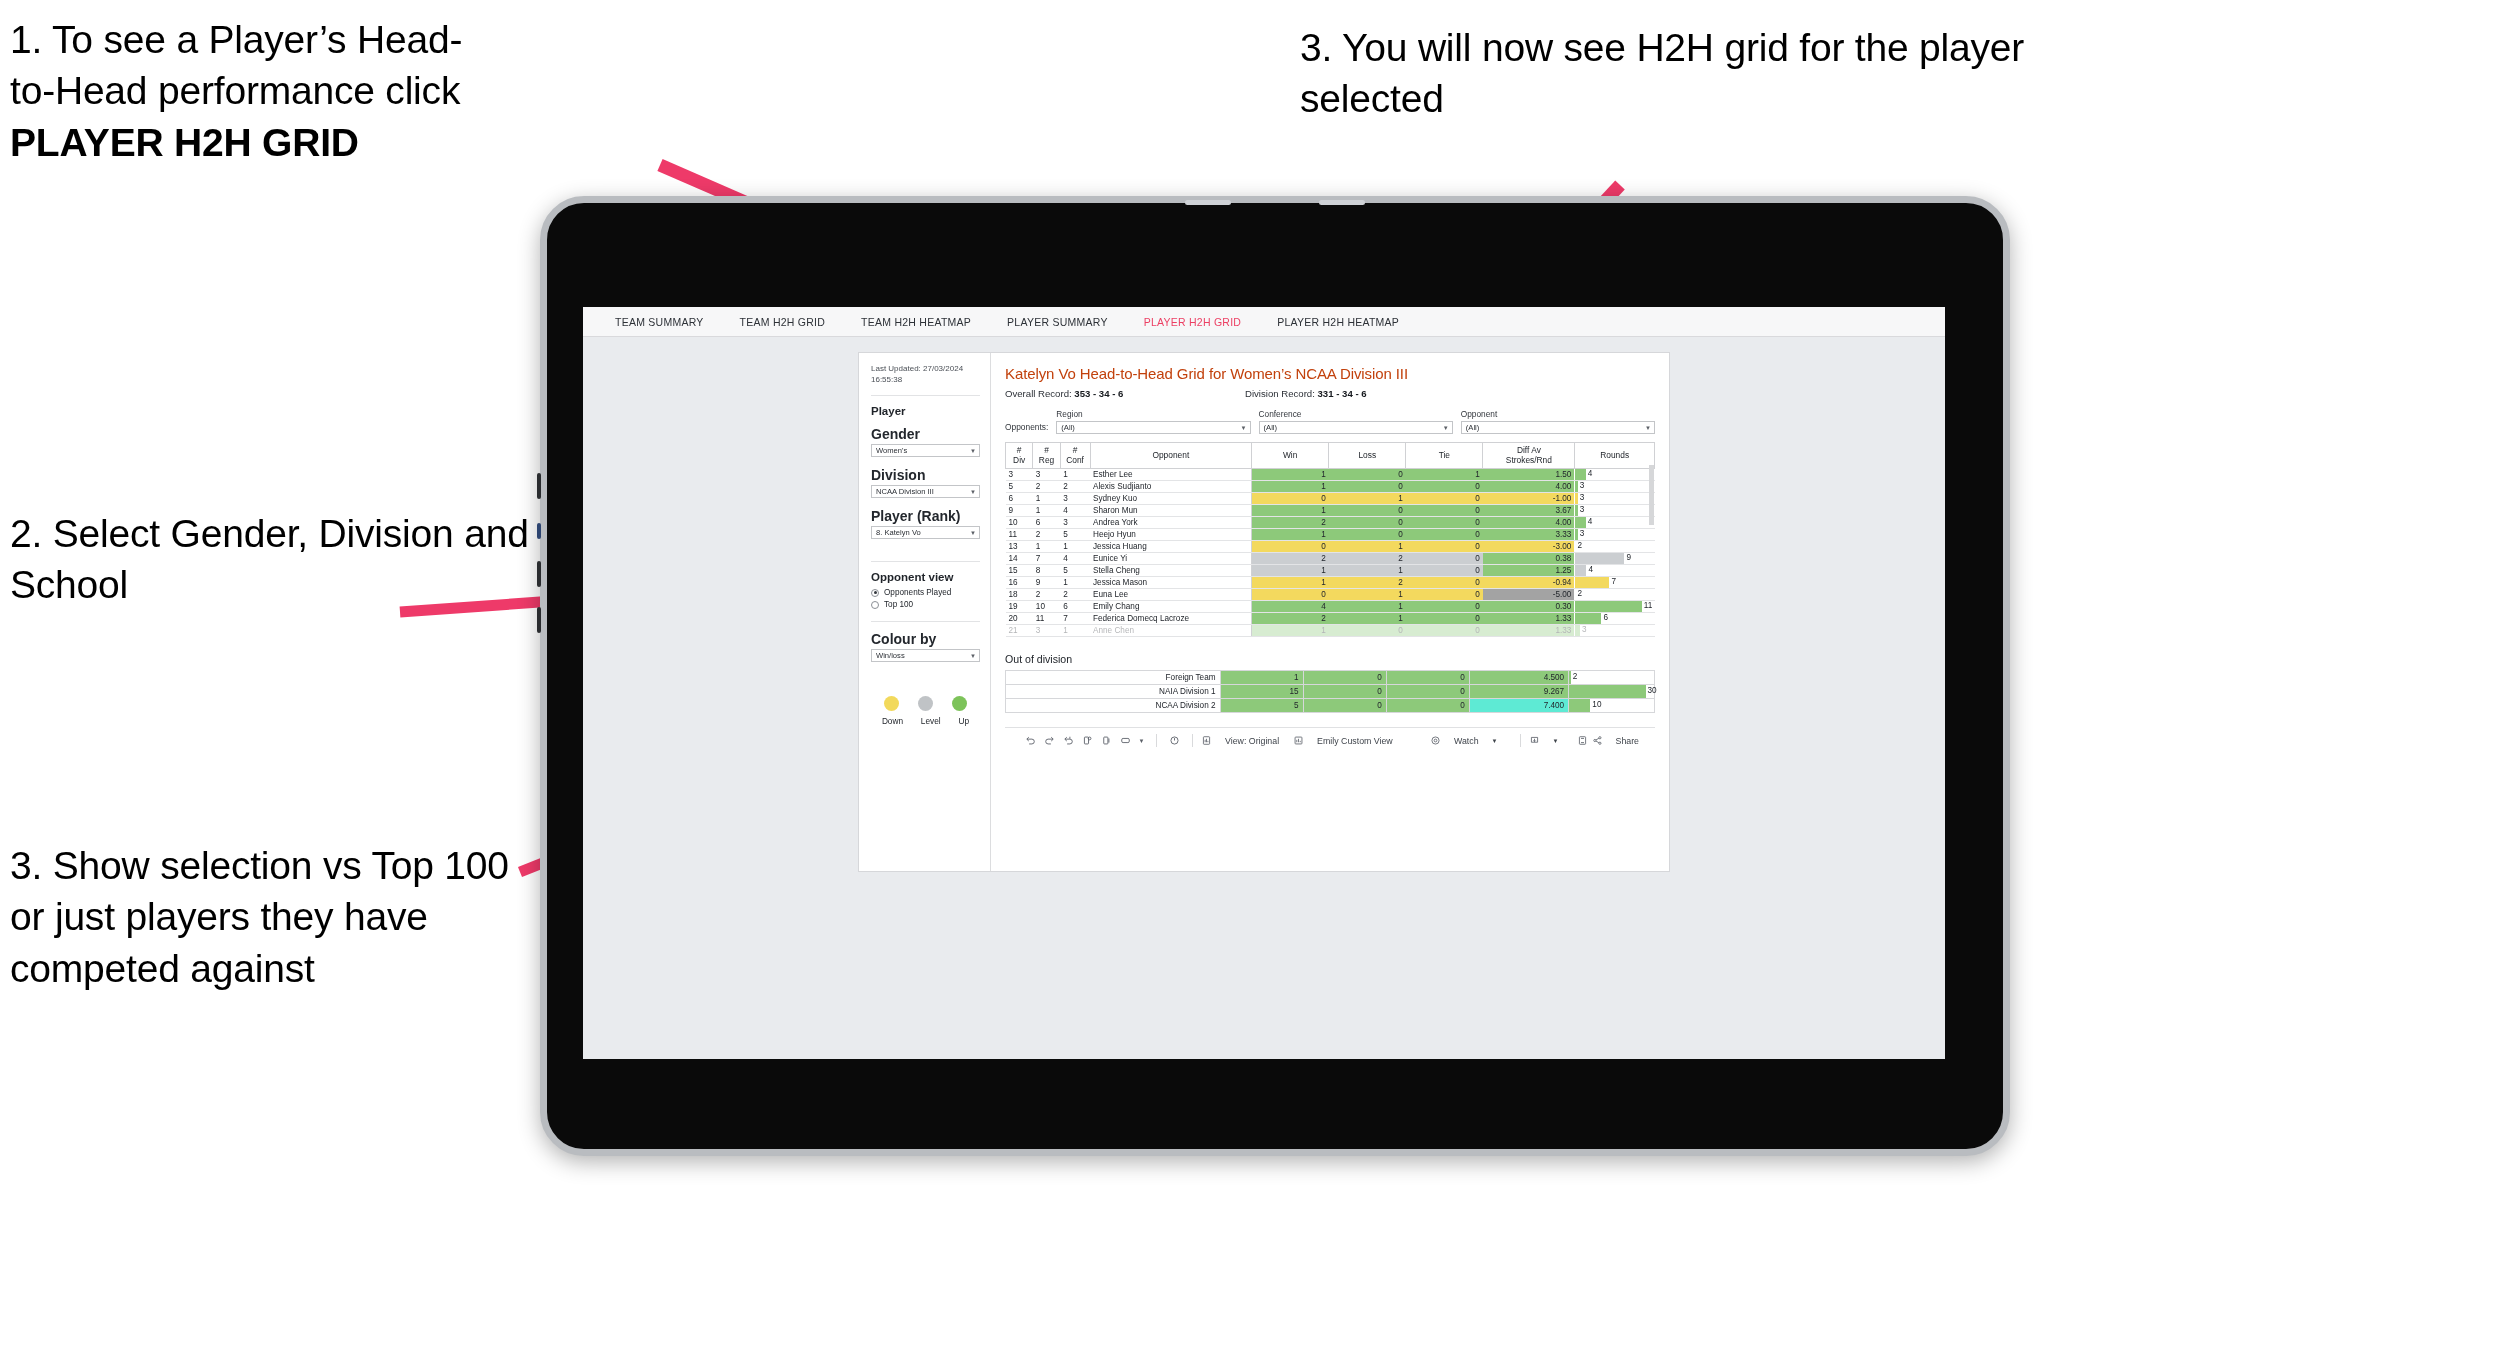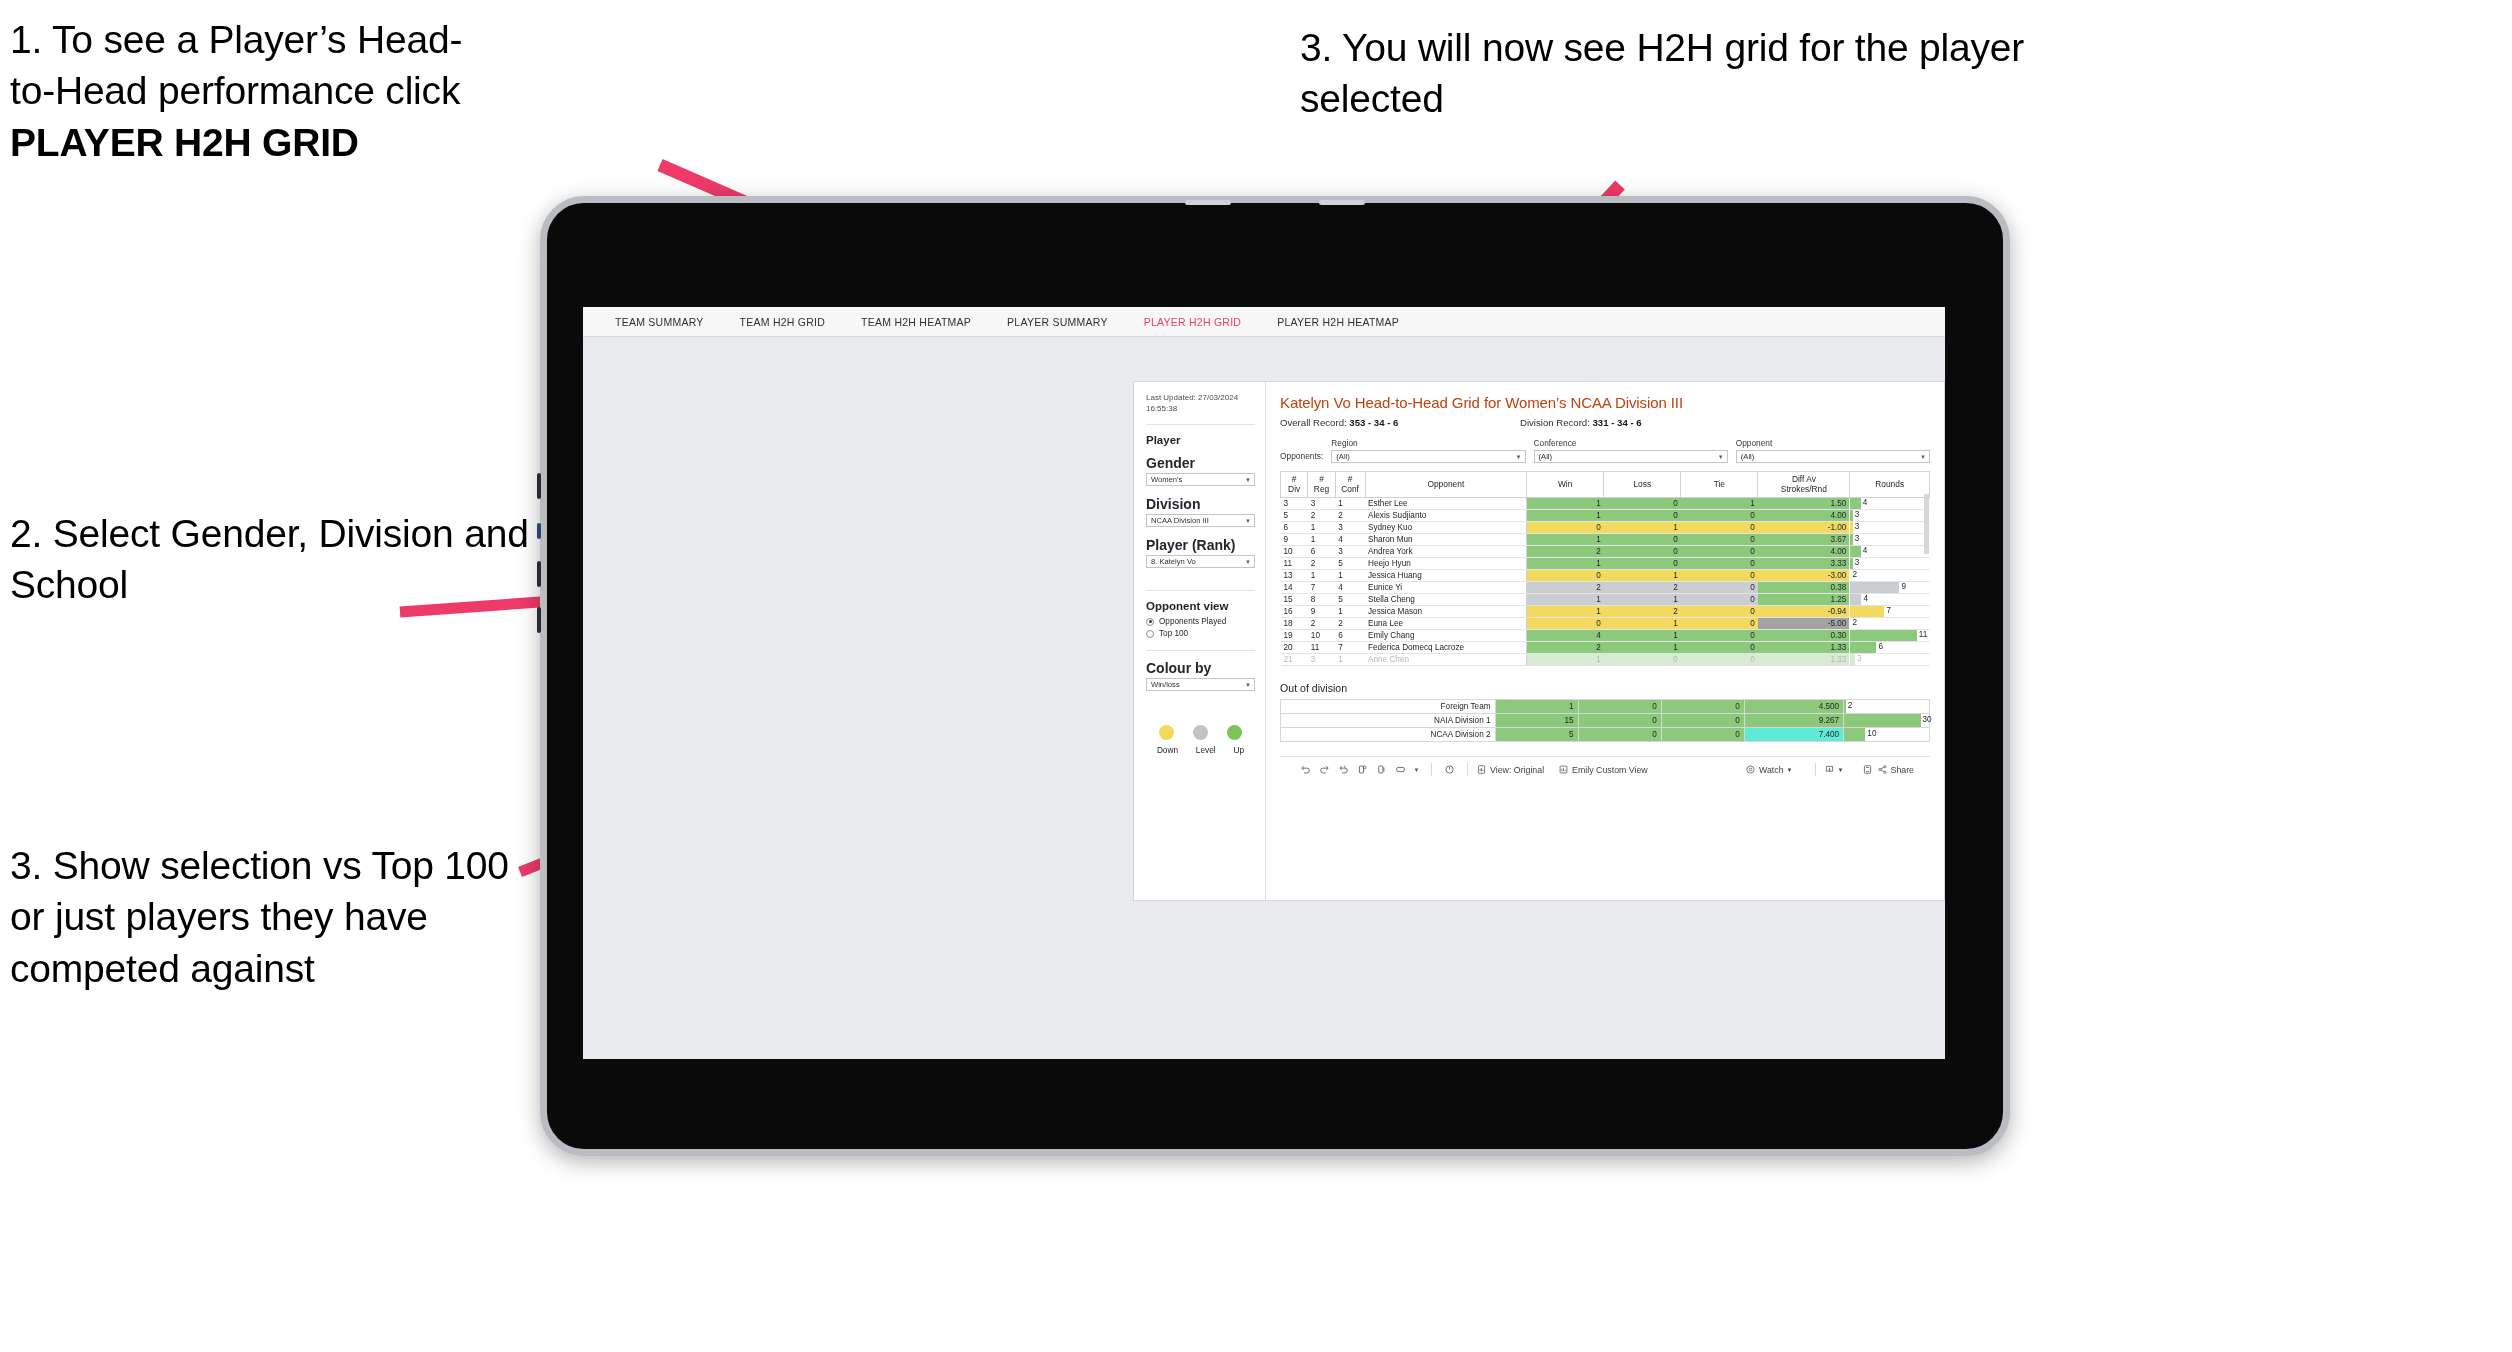--- a/index.html
+++ b/index.html
@@ -69,21 +69,21 @@
   .hright { margin-left: auto; display: flex; align-items: center; gap: 9px; padding-right: 18px; font-size: 11.5px; color: #3d4249; }
   .hright .sep { color: #b6b9bd; }
   .hright .chev { font-size: 11px; color: #4a4f56; }
 
   
   .tabbar { height: 30px; background: #f7f7f8; border-bottom: 1px solid #d9d9dc; display: flex; align-items: center; padding-left: 14px; gap: 0; }
   .tabbar .tab { font-size: 10.5px; color: #2d3137; padding: 0 18px; letter-spacing: 0.25px; white-space: nowrap; }
   .tabbar .tab.active { color: #ec3f63; }
 
   
-  .viz-wrap { padding: 44px 0 0 0; display: flex; justify-content: flex-end; }
+  .viz-wrap { padding: 15px 0 0 0; display: flex; justify-content: center; }
   .viz {
     width: 812px; background: #ffffff;
     border: 1px solid #d6d7da;
     display: flex;
     min-height: 520px;
   }
 
   
   .lpanel { width: 132px; border-right: 1px solid #dcdddf; padding: 11px 10px 10px 12px; }
   .lastupd { font-size: 8px; color: #4a4f56; line-height: 1.32; }
@@ -143,21 +143,21 @@
   table.ood td { border: 1px solid #d6d7da; font-size: 8.2px; color: #22262c; padding: 2px 4px; height: 12px; }
 
   
   .toolbar {
     height: 26px; border-top: 1px solid #e0e1e3; margin-top: 14px;
     display: flex; align-items: center; gap: 0; padding: 0 16px;
     font-size: 8.8px; color: #3f444b;
   }
   .tb-ico { width: 19px; display: flex; align-items: center; justify-content: center; color: #5b6068; }
   .tb-div { width: 1px; height: 13px; background: #d9dadc; margin: 0 8px; }
-  .tb-item { display: flex; align-items: center; gap: 3px; margin-right: 14px; white-space: nowrap; }
+  .tb-item { display: flex; align-items: center; gap: 13px; margin-right: 14px; white-space: nowrap; }
   .tb-spacer { flex: 1; }
   svg.i { display: block; }
 </style>
 </head>
 <body>
 
 <div class="anno anno-1">
   <span>1. To see a Player’s Head-</span><br>
   <span>to-Head performance click</span>
   <b>PLAYER H2H GRID</b>

